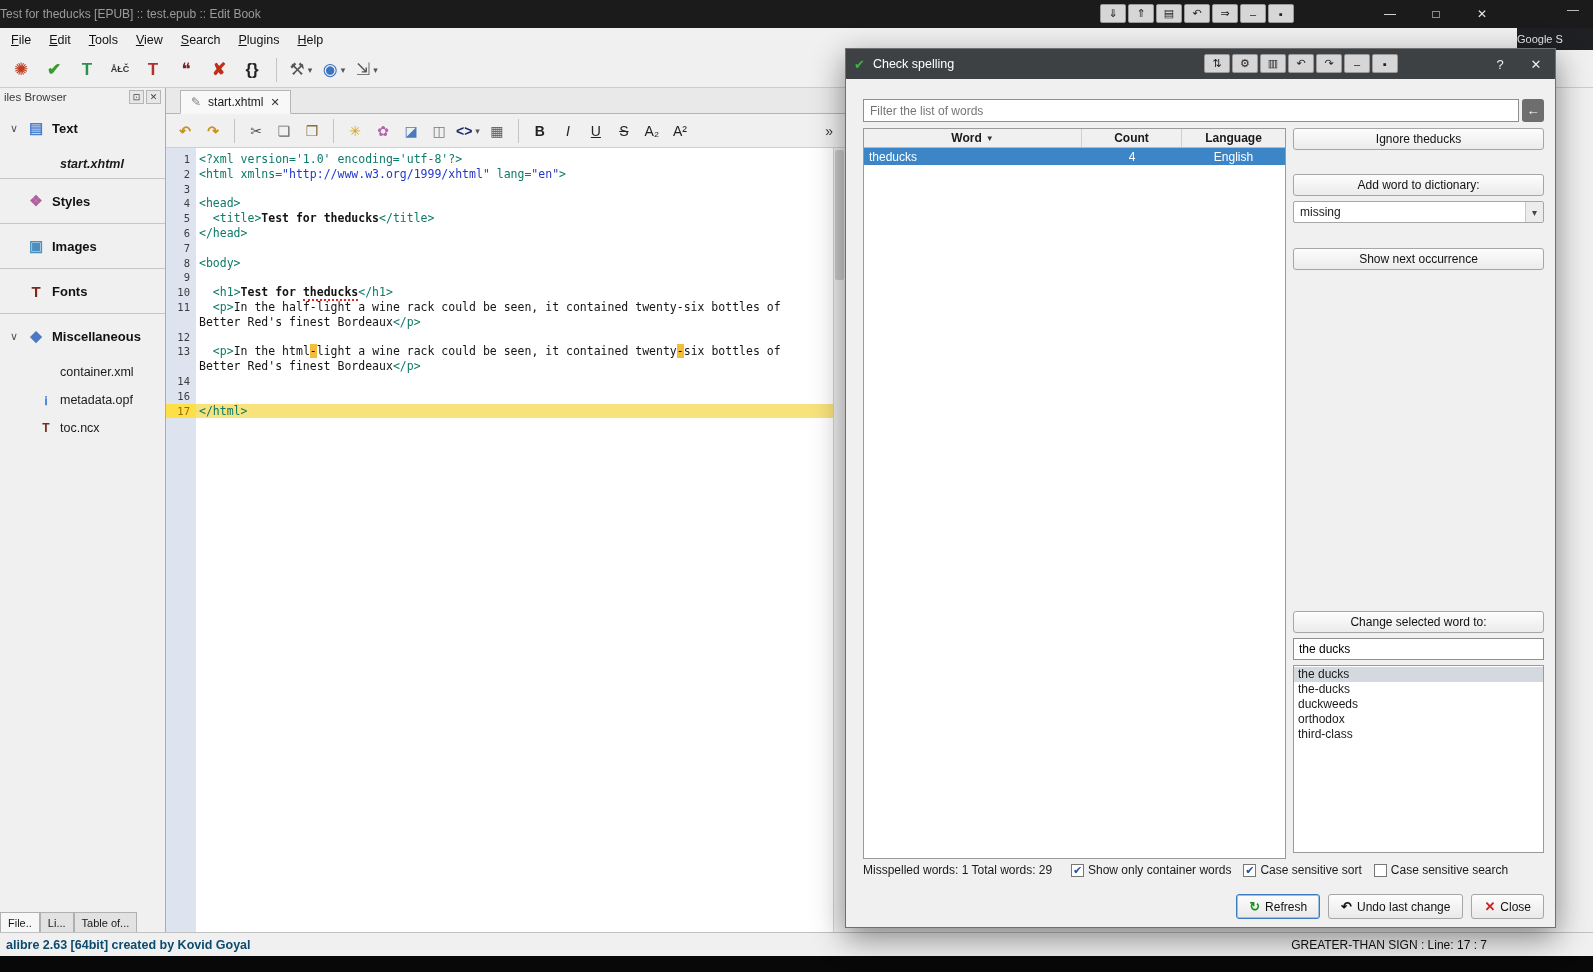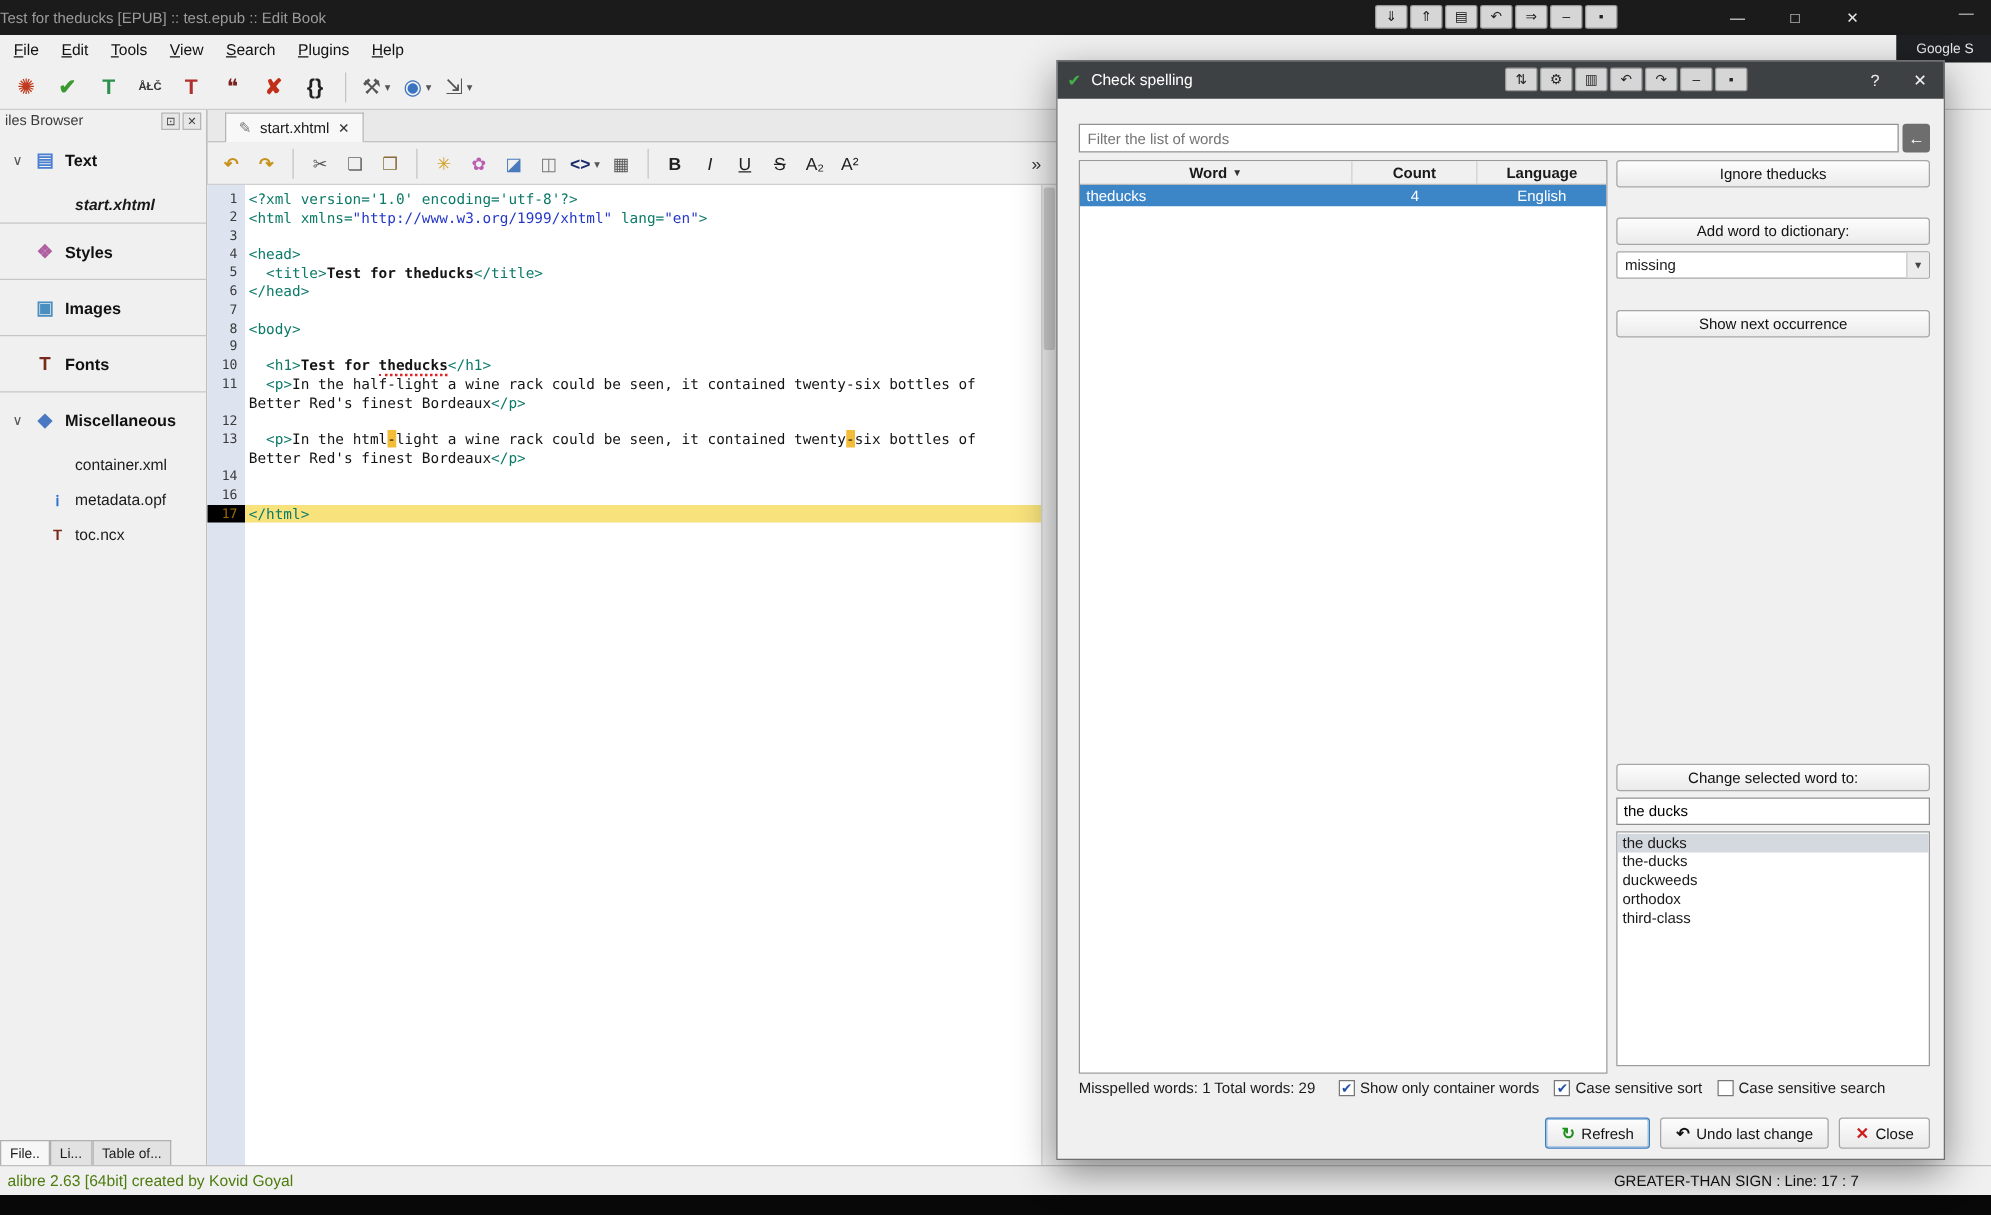--- a/index.html
+++ b/index.html
@@ -8,21 +8,21 @@
   u{text-decoration:underline}
 
   
   .titlebar{position:absolute;top:0;left:0;right:0;height:28px;background:#1b1b1b;display:flex;align-items:center;z-index:15}
   .win-title{color:#9b9b9b;font-size:12px;white-space:nowrap}
   .tb-minis{position:absolute;left:1100px;top:4px;display:flex;gap:2px}
   .mini-btn{width:26px;height:19px;background:#d6d6d6;border:1px solid #9a9a9a;color:#222;font-size:11px;display:flex;align-items:center;justify-content:center;border-radius:2px}
   .win-controls{position:absolute;right:88px;top:0;height:28px;display:flex}
   .win-btn{width:46px;height:28px;color:#e8e8e8;display:flex;align-items:center;justify-content:center;font-size:12px}
   .far-dash{position:absolute;right:14px;top:3px;color:#cfcfcf;font-size:12px}
-  .google-chip{position:absolute;right:0;top:28px;width:76px;height:22px;background:#1f2023;color:#e6e6e6;font-size:11px;display:flex;align-items:center;padding-left:16px;z-index:14}
+  .google-chip{position:absolute;right:0;top:28px;width:76px;height:22px;background:#1f2023;color:#e6e6e6;font-size:11px;display:flex;align-items:center;padding-left:0;z-index:14}
 
   
   .menubar{position:absolute;top:28px;left:0;right:0;height:24px;background:#f0f0f0;display:flex;align-items:center;padding-left:2px}
   .menu-item{padding:16px 9px;font-size:12.5px;color:#111}
   .toolbar{position:absolute;top:52px;left:0;right:0;height:36px;background:#f0f0f0;border-bottom:1px solid #cdcdcd;display:flex;align-items:center;padding-left:6px;gap:3px}
   .tb-btn{min-width:30px;height:28px;display:flex;align-items:center;justify-content:center;font-size:17px;border-radius:3px;padding:0 2px}
   .tb-glyph{line-height:1}
   .tb-drop{font-size:9px;color:#555;margin-left:3px}
   .tb-sep{width:1px;height:24px;background:#c4c4c4;margin:0 6px}
 
@@ -56,21 +56,21 @@
   .tab-close{color:#333;font-size:11px}
   .etoolbar{height:34px;background:#f0f0f0;border-bottom:1px solid #cfcfcf;display:flex;align-items:center;padding:0 6px;gap:2px}
   .etoolbar .tb-btn{min-width:26px;height:26px;font-size:14px}
   .etb-overflow{margin-left:auto;font-size:14px;color:#333;padding:0 6px}
   .codewrap{flex:1;display:flex;position:relative;background:#fff}
   .codewrap::before{content:"";position:absolute;left:0;top:0;bottom:0;width:30px;background:#dde4f0}
   .code{flex:1;position:relative;font-family:"DejaVu Sans Mono",monospace;font-size:11.5px;line-height:14.8px;padding-top:4px}
   .row{display:flex}
   .ln{flex:0 0 30px;text-align:right;padding-right:6px;color:#3c3c3c;font-size:10.5px;line-height:14.8px;position:relative}
   .lc{flex:1;white-space:pre-wrap;word-wrap:break-word;padding-left:3px;padding-right:4px;min-height:14.8px}
-  .row.cur .ln{background:#000000;color:#9c6a00;font-weight:normal}
+  .row.cur .ln{background:#fde047;color:#9c6a00;font-weight:normal}
   .row.cur .lc{background:#f7e27c}
   .s-tag{color:#0c7a68}
   .s-str{color:#2438c8}
   .s-txt{color:#141414}
   .s-bold{color:#141414;font-weight:bold}
   .s-miss{border-bottom:2px dotted #e02323}
   .s-hl{background:#f3bd3a;color:#141414}
   .vscroll{width:12px;background:#f0f0f0;border-left:1px solid #d4d4d4;position:relative;flex:none}
   .vthumb{position:absolute;left:1px;right:1px;top:2px;height:130px;background:#cdcdcd;border-radius:2px}
 
@@ -114,21 +114,21 @@
   .dlg-checks{display:flex;gap:12px;align-items:center}
   .dlg-check{display:flex;align-items:center;gap:4px}
   .cb-box{width:13px;height:13px;border:1px solid #777;background:#fff;display:flex;align-items:center;justify-content:center;font-size:11px;color:#2050a8;flex:none}
   .dlg-actions{position:absolute;right:11px;top:845px;display:flex;gap:8px}
   .act-btn{height:25px;padding:0 12px;display:flex;align-items:center;gap:5px;background:linear-gradient(#fdfdfd,#e9e9e9);border:1px solid #a6a6a6;border-radius:3px;font-size:12px;font-family:inherit;color:#111}
   .act-btn.default{border-color:#3d7bbf;box-shadow:0 0 0 1px #9cc0e4 inset}
   .act-glyph{font-weight:bold;font-size:13px}
 
   
   .statusbar{position:absolute;left:0;right:0;bottom:16px;height:24px;background:#f0f0f0;border-top:1px solid #c0c0c0;display:flex;align-items:center;padding:0 6px}
-  .sb-left{font-weight:normal;font-size:12.5px;color:#4d7c0f}
+  .sb-left{font-weight:bold;font-size:12.5px;color:#0c4a6e}
   .sb-right{margin-left:auto;margin-right:100px;font-size:12px;color:#111}
   .bottom-strip{position:absolute;left:0;right:0;bottom:0;height:16px;background:#080808}
 </style>
 </head>
 <body>
 
 <div class="app">
 
   <div class="titlebar">
     <span class="win-title">Test for theducks [EPUB] :: test.epub :: Edit Book</span>

